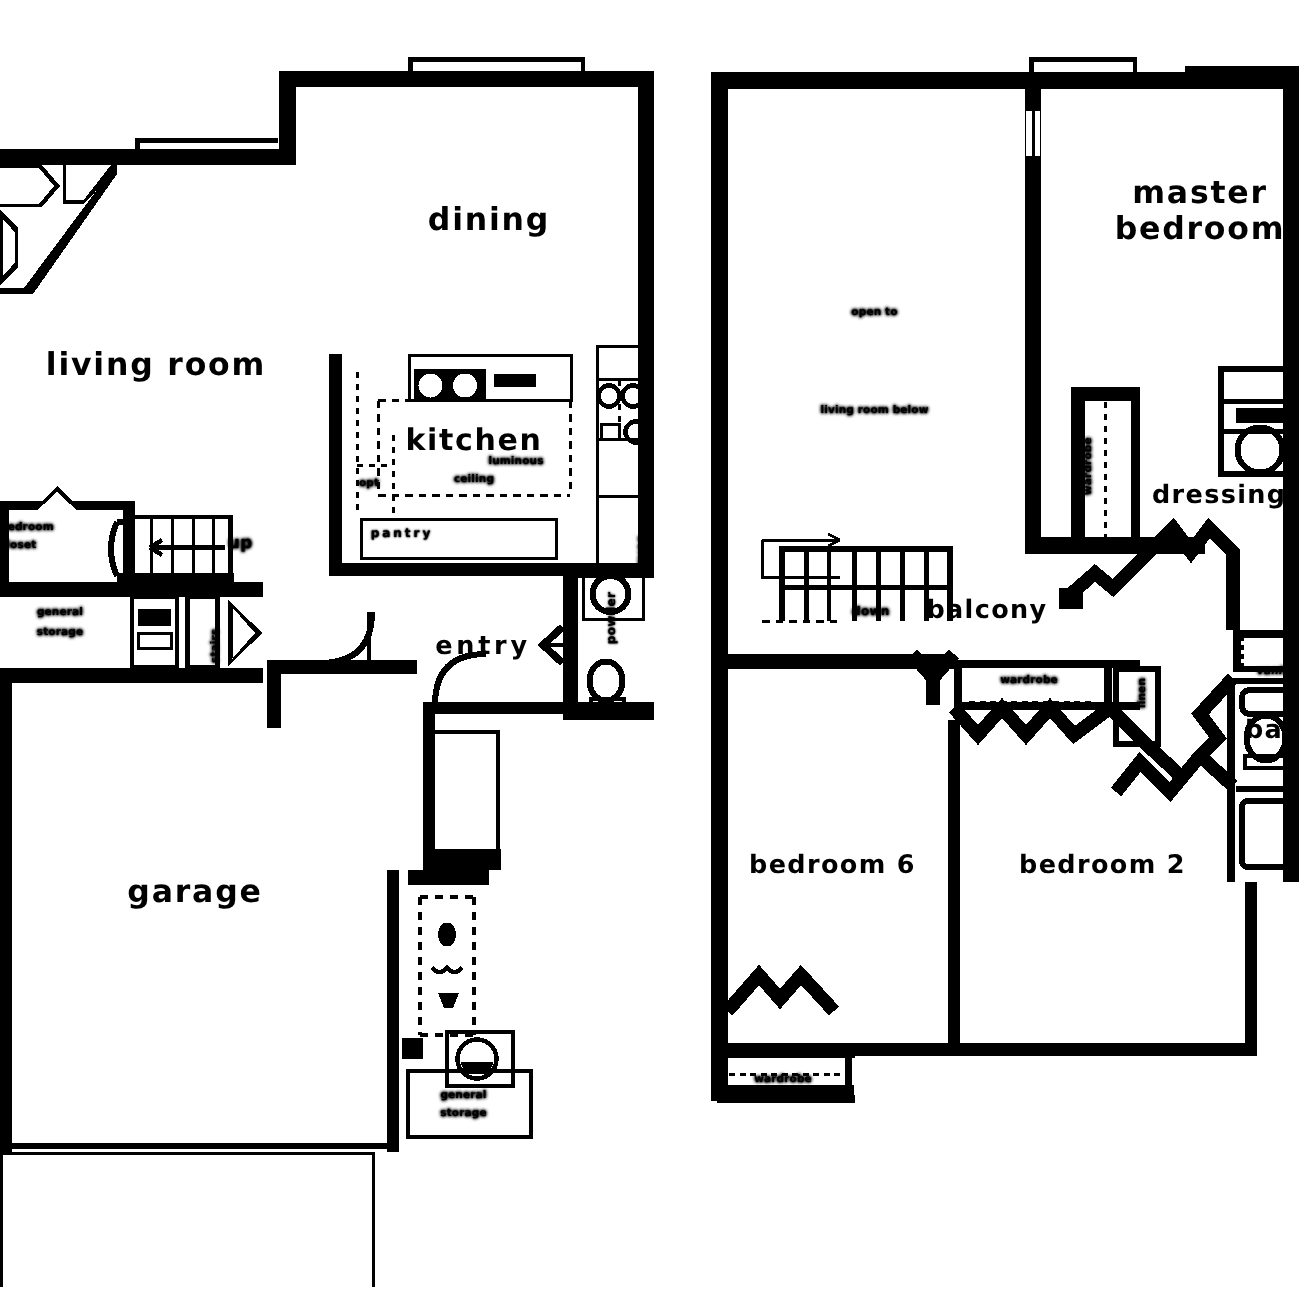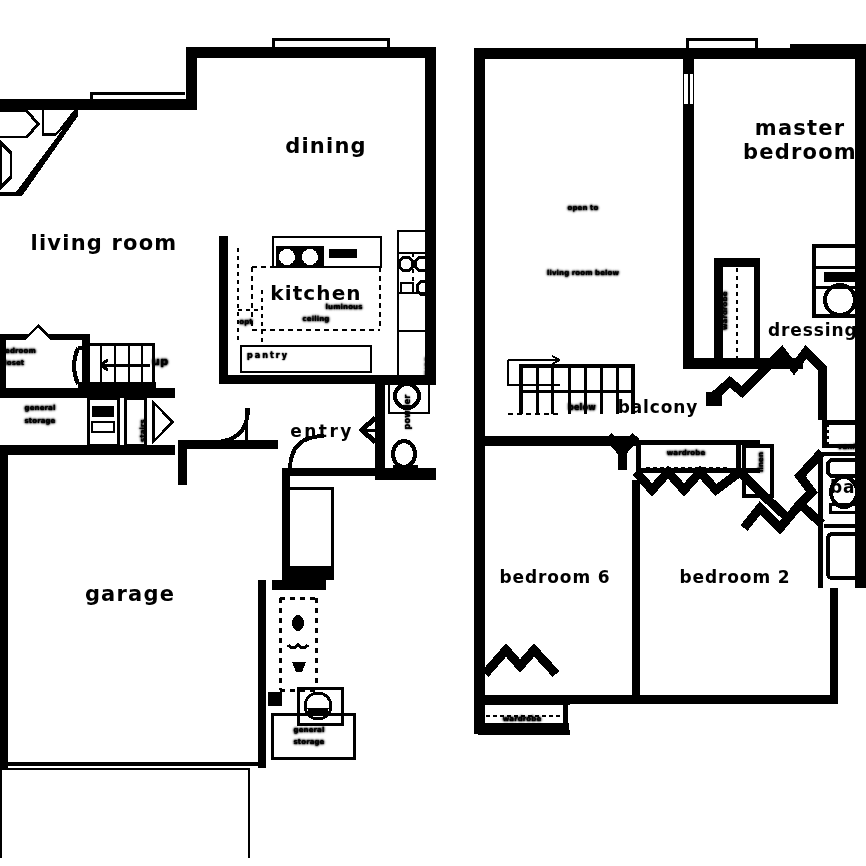--- a/index.html
+++ b/index.html
@@ -343,21 +343,21 @@
   <div class="lbl mid" style="left:768px; top:321px;">dressing</div>
 
   <div class="lbl micro vert blur2" style="left:722px; top:330px; transform:rotate(-90deg); transform-origin:left top;">wardrobe</div>
 
   <div class="lbl micro vert blur2" style="left:838px; top:444px; transform:rotate(0deg);font-style:italic;">vanity</div>
 
   <div class="lbl mid" style="left:830px; top:478px;">bath</div>
 
   <div class="lbl mid ctr" style="left:658px; top:398px;">balcony</div>
 
-  <div class="lbl tiny blur2" style="left:568px; top:404px;">below</div>
+  <div class="lbl tiny blur2" style="left:568px; top:404px;">down</div>
 
   <div class="lbl micro ctr blur2" style="left:686px; top:450px;">wardrobe</div>
 
   <div class="lbl micro vert blur2" style="left:758px; top:472px; transform:rotate(-90deg); transform-origin:left top;">linen</div>
 
   <div class="lbl mid ctr" style="left:555px; top:568px;">bedroom 6</div>
 
   <div class="lbl mid ctr" style="left:735px; top:568px;">bedroom 2</div>
 
   <div class="lbl micro ctr blur2" style="left:522px; top:716px;">wardrobe</div>

